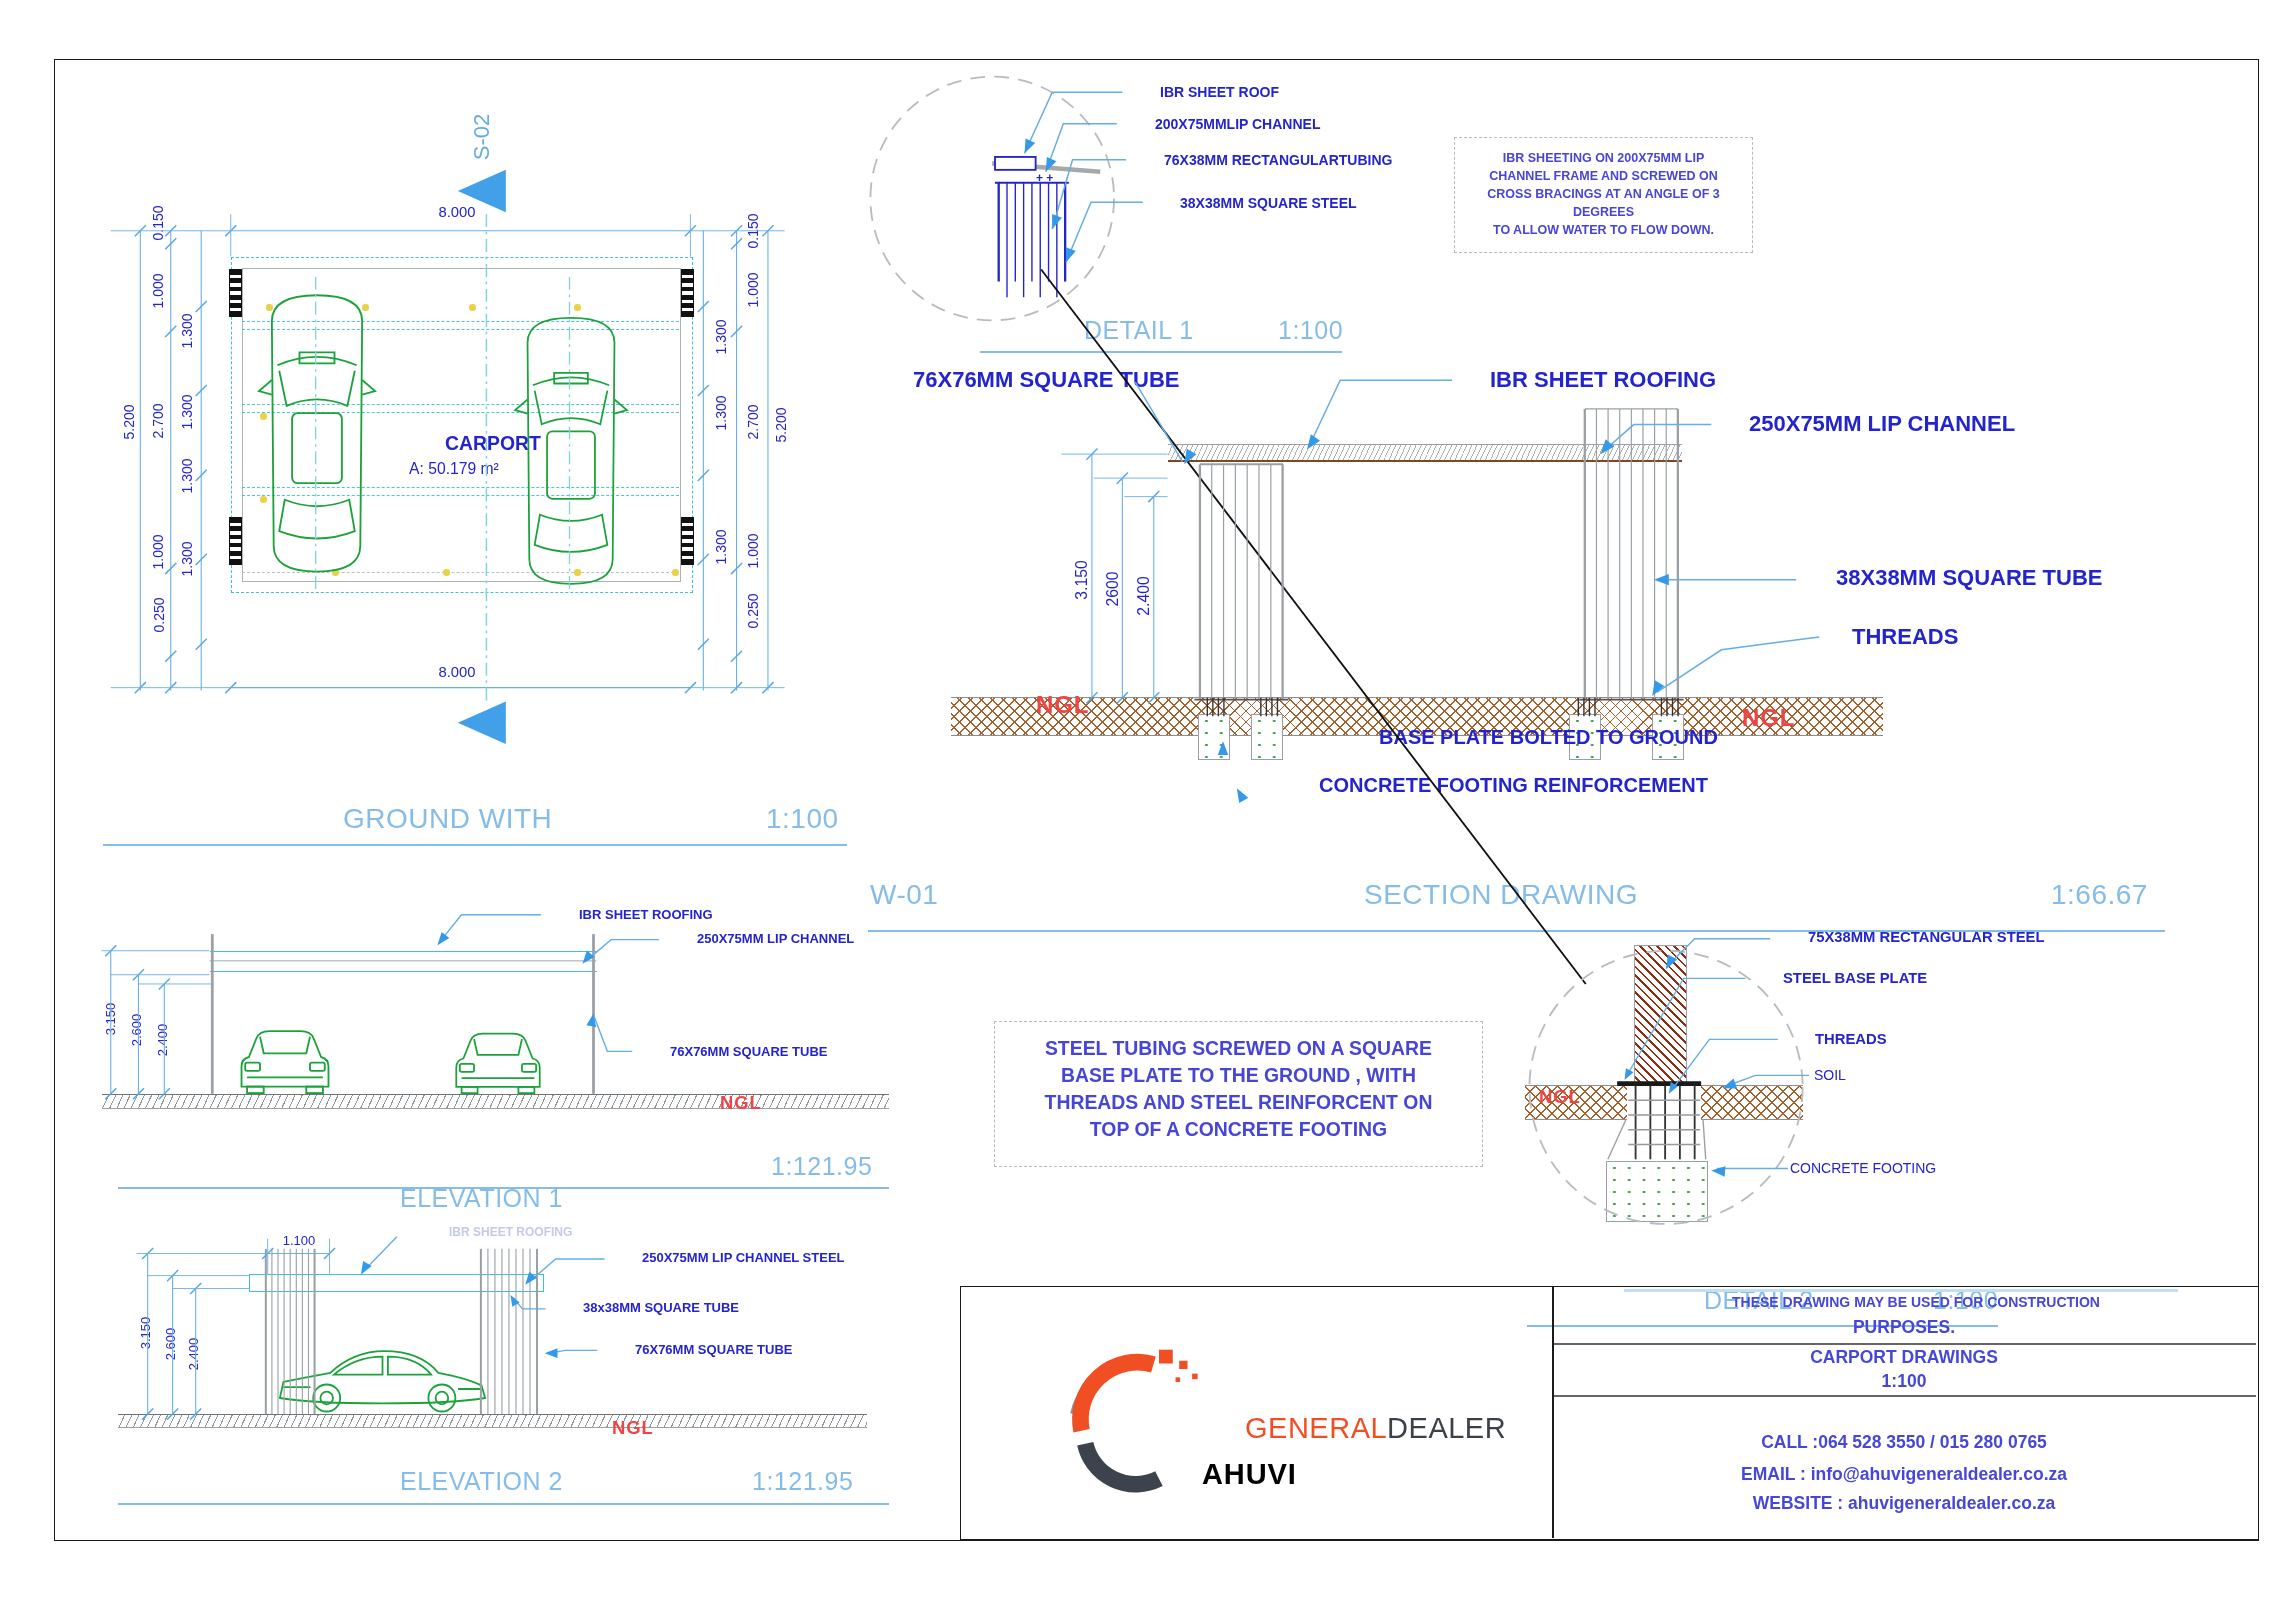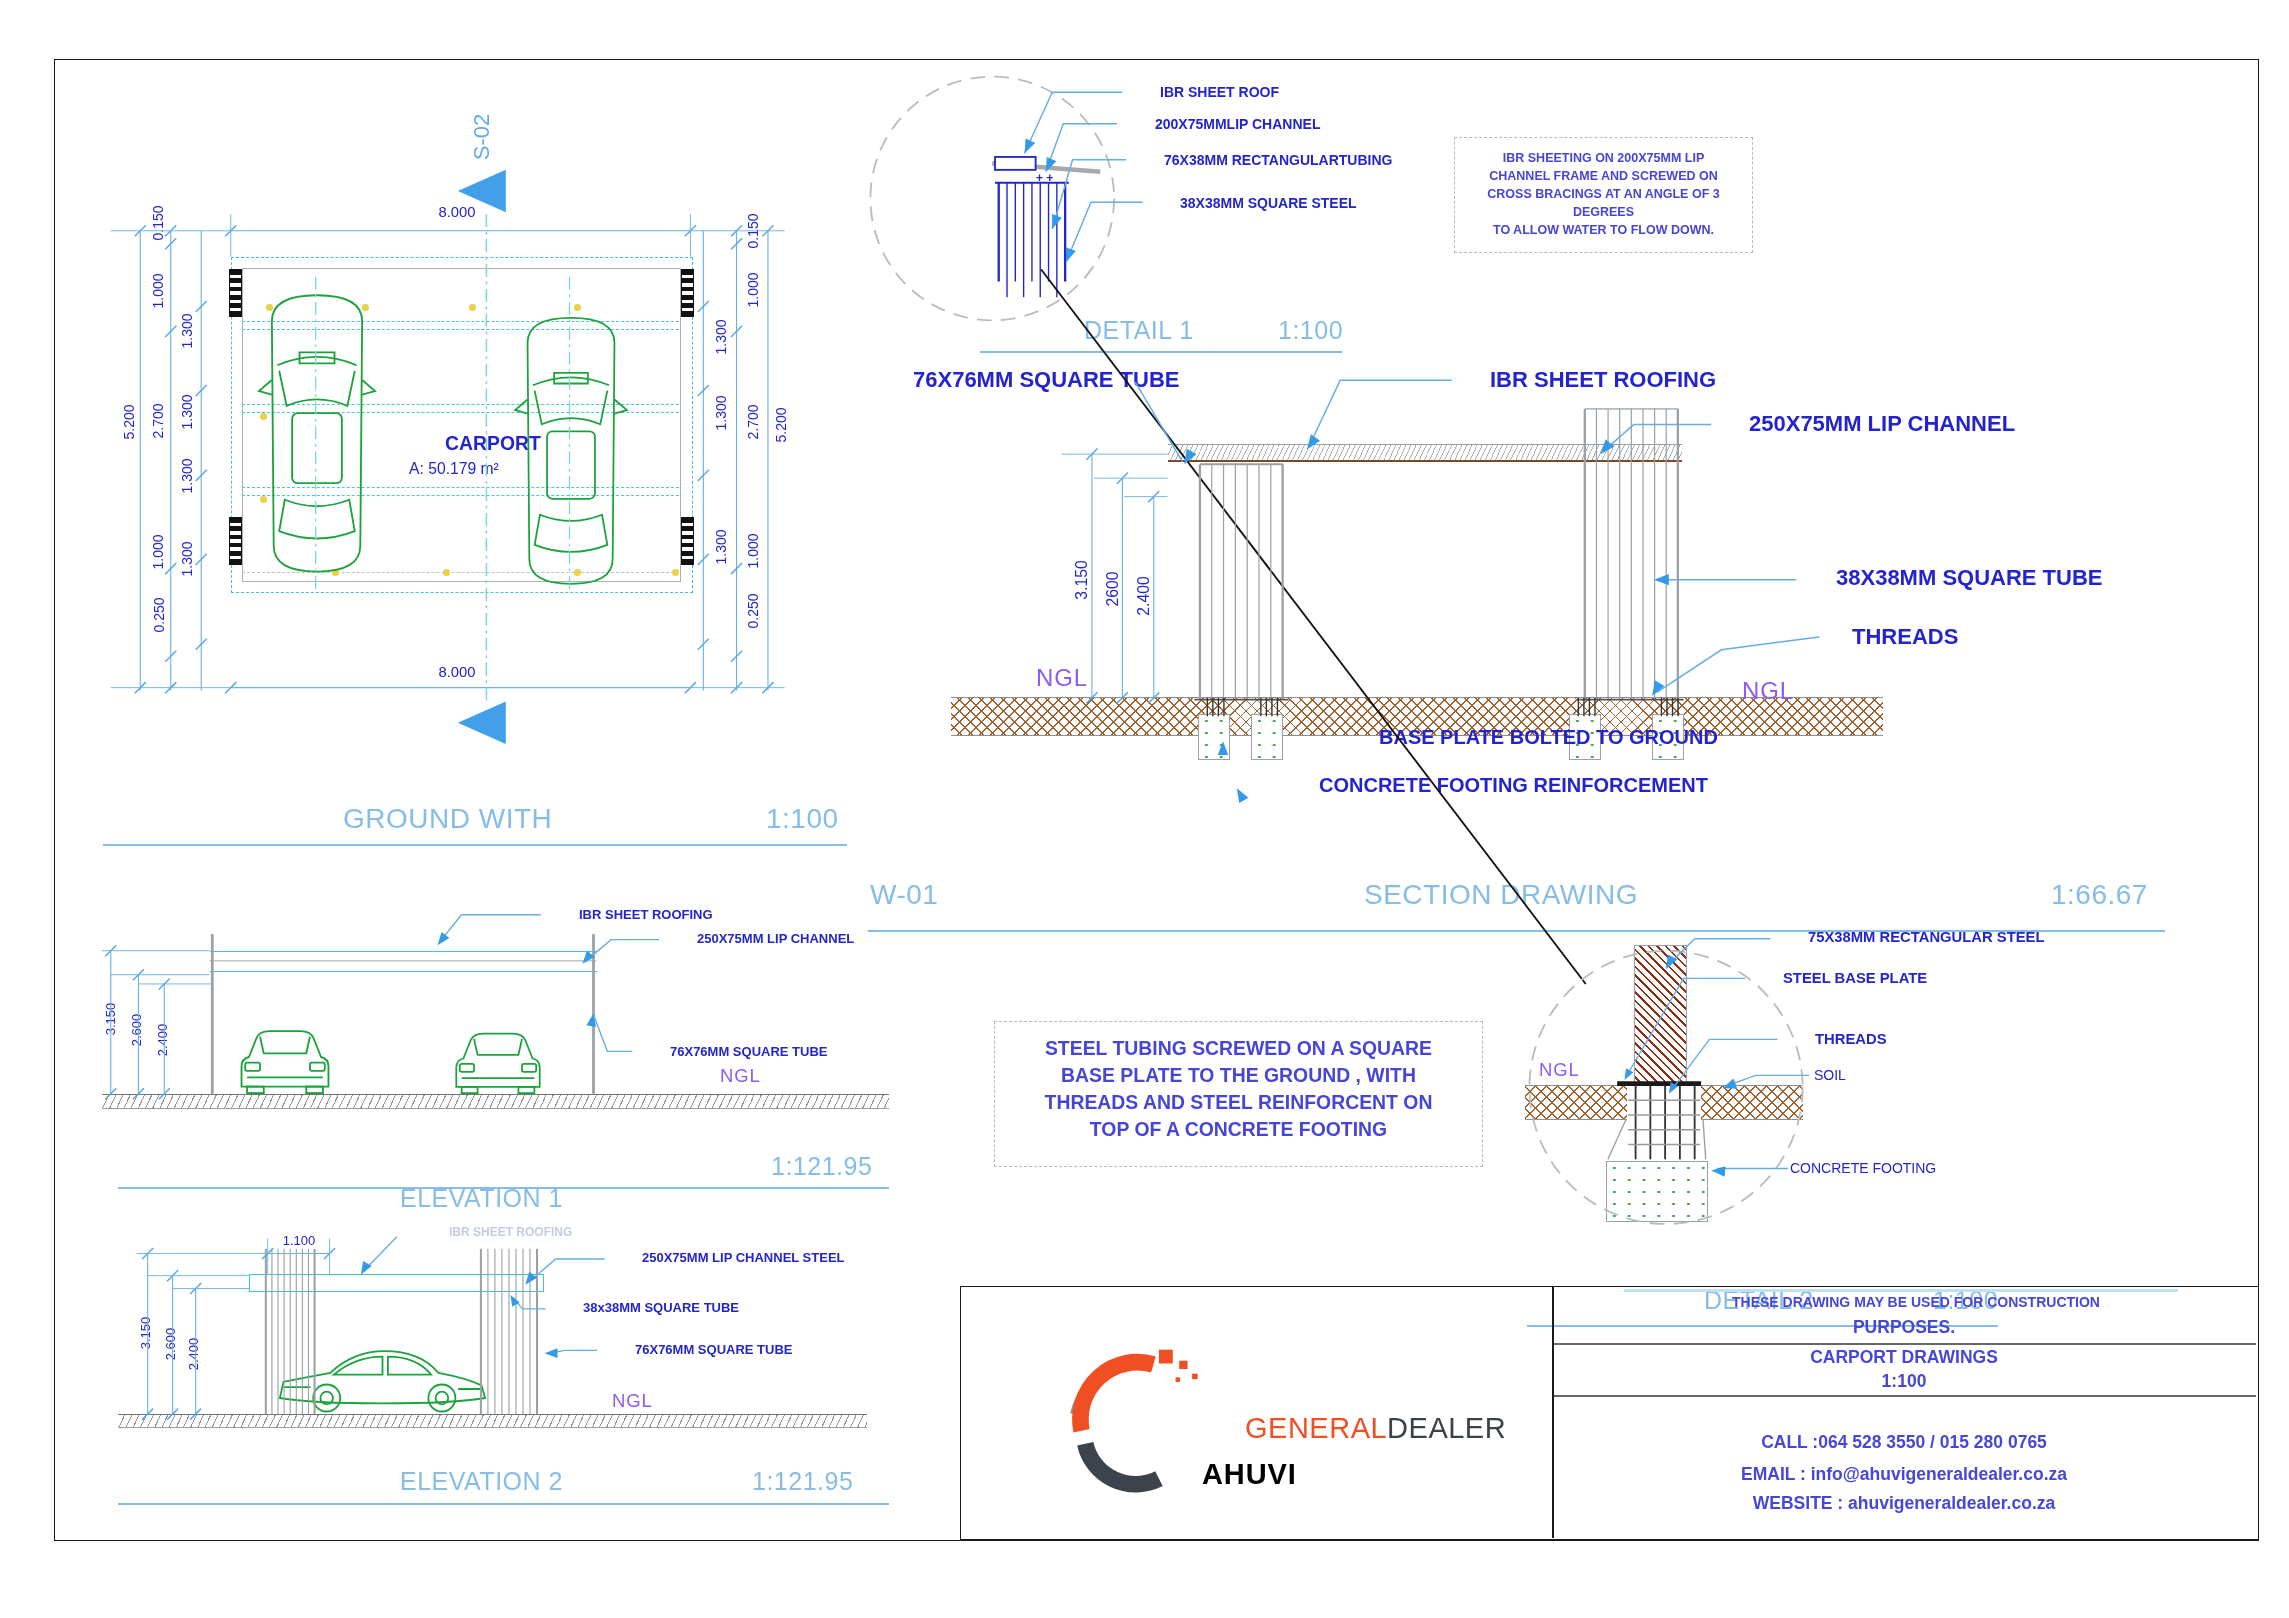--- a/index.html
+++ b/index.html
@@ -8,21 +8,21 @@
   .abs{position:absolute;}
   svg.layer{position:absolute;left:0;top:0;pointer-events:none;}
   .lbl{position:absolute;font-weight:bold;color:#2424cc;white-space:nowrap;line-height:1;margin-left:36px;}
   .lbl-n{position:absolute;font-weight:normal;color:#2424cc;white-space:nowrap;line-height:1;}
   .dimv{position:absolute;font-size:14px;color:#2424cc;white-space:nowrap;line-height:1;
         transform:translate(-50%,-50%) rotate(-90deg);}
   .dimh{position:absolute;font-size:13px;color:#2424cc;white-space:nowrap;line-height:1;
         transform:translate(-50%,-50%);}
   .title{position:absolute;font-size:28px;color:#85bce8;white-space:nowrap;letter-spacing:0.5px;line-height:1;}
   .title2{position:absolute;font-size:25px;color:#85bce8;white-space:nowrap;letter-spacing:0.5px;line-height:1;}
-  .ngl{position:absolute;font-size:20px;font-weight:normal;color:#8b5cf6;letter-spacing:0.9px;line-height:1;}
+  .ngl{position:absolute;font-size:20px;font-weight:bold;color:#ef4444;letter-spacing:0.9px;line-height:1;margin-top:27px;}
   .uline{position:absolute;height:1.8px;background:#85bce8;}
   .notebox{position:absolute;border:1.8px dashed #b6babc;color:#4745d6;font-weight:bold;text-align:center;}
   .hatchX{background-image:repeating-linear-gradient(45deg,transparent 0 6.5px,#a2622e 6.5px 7.8px),
           repeating-linear-gradient(135deg,transparent 0 6.5px,#a2622e 6.5px 7.8px);
           border-top:1.8px solid #8e8e8e;border-bottom:1.8px solid #8e8e8e;}
   .hatchG{background-image:repeating-linear-gradient(115deg,transparent 0 5.5px,#90969a 5.5px 6.5px);
           border-top:1.8px solid #6f7478;border-bottom:0.9px solid #9aa0a4;}
   .hatchRoof{background-image:repeating-linear-gradient(115deg,transparent 0 3.7px,#aab0b4 3.7px 4.6px);
           border-top:1.8px solid #9aa0a4;border-bottom:2.8px solid #7a4a28;}
   .hatchRed{background-image:repeating-linear-gradient(45deg,transparent 0 4.2px,#8b2e12 4.2px 6px);

